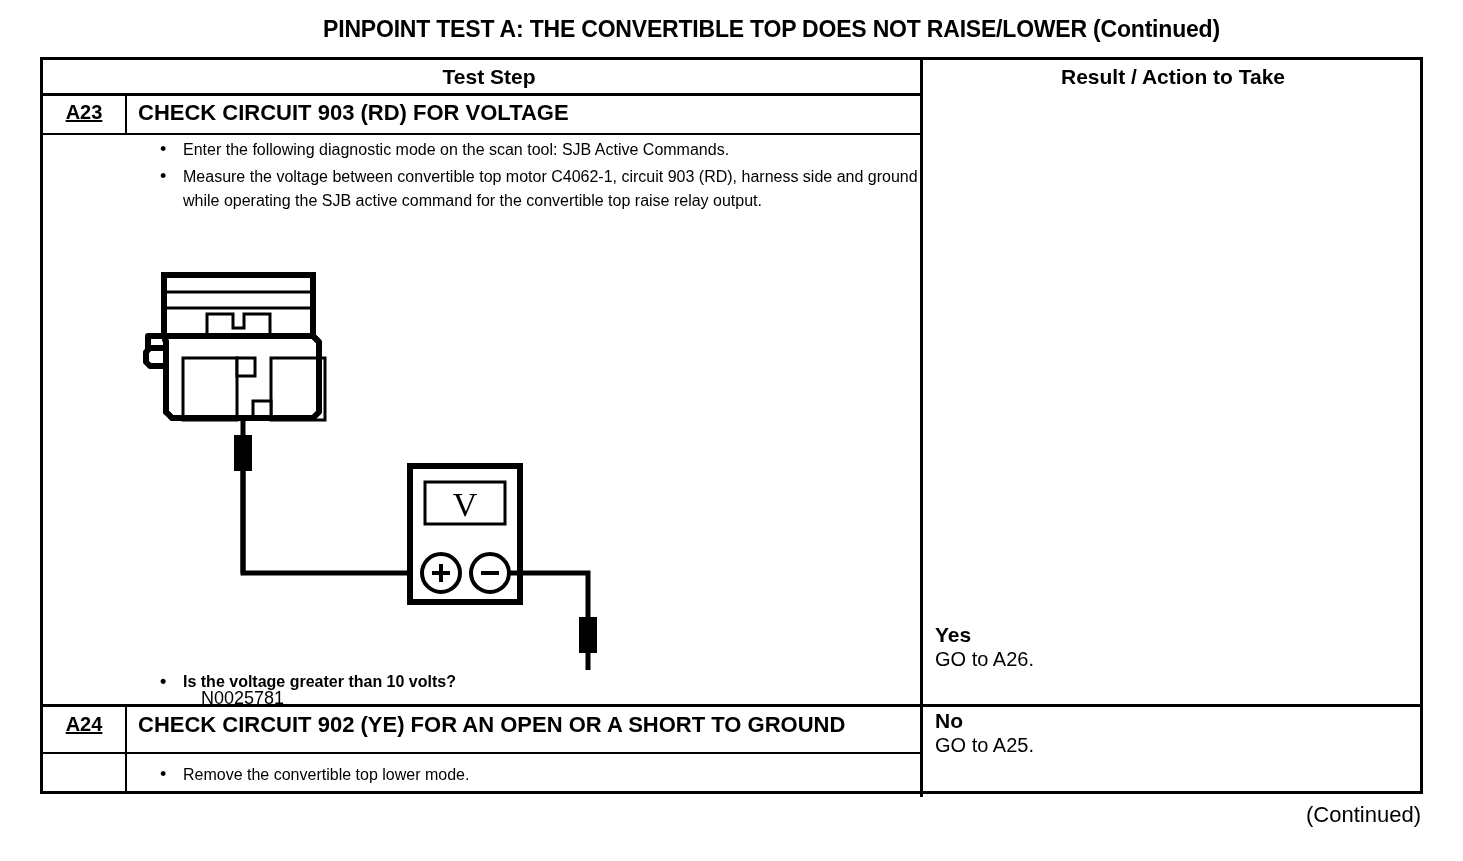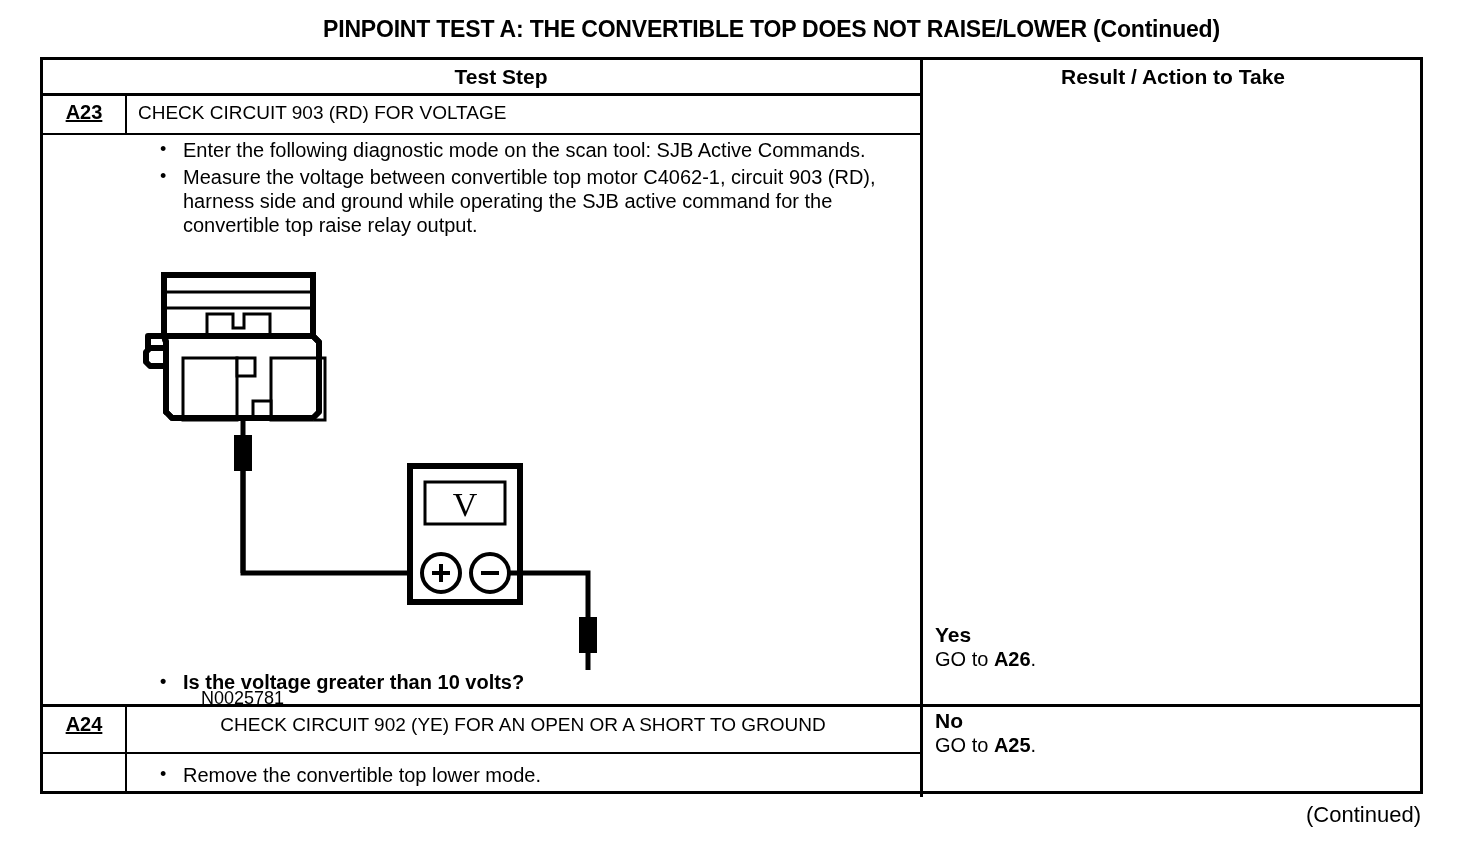--- a/index.html
+++ b/index.html
@@ -77,52 +77,52 @@
   .hdr {
     position: absolute;
     top: 0;
     height: 33px;
     line-height: 33px;
     text-align: center;
     font-size: 21px;
     font-weight: bold;
     white-space: nowrap;
   }
-  .hdr-test { left: 12px; width: 892px; }
+  .hdr-test { left: 0; width: 892px; }
   .hdr-result { left: 880px; width: 500px; }
 
   
   .step-id {
     position: absolute;
     left: 0;
     width: 82px;
     text-align: center;
     font-size: 20px;
     font-weight: bold;
     text-decoration: underline;
   }
   .step-title {
     position: absolute;
     left: 95px;
     width: 770px;
-    font-size: 19px;
-    font-weight: normal;
+    font-size: 22px;
+    font-weight: bold;
     line-height: 25px;
   }
 
   .bullet-list {
     position: absolute;
     margin: 0;
     padding: 0;
     list-style: none;
   }
   .bullet-list li {
     position: relative;
     padding-left: 45px;
-    font-size: 20px;
+    font-size: 16px;
     line-height: 24px;
     margin-bottom: 3px;
   }
   .bullet-list li::before {
     content: "\2022";
     position: absolute;
     left: 22px;
     top: -1px;
     font-size: 18px;
   }
@@ -135,21 +135,21 @@
     position: absolute;
     left: 892px;
     font-size: 20px;
     line-height: 24px;
   }
   .result-block .ans {
     font-weight: bold;
     font-size: 21px;
     margin-top: 38px;
   }
-  .result-block .goto b { font-weight: bold; text-align: right; }
+  .result-block .goto b { font-weight: normal; text-align: right; }
   .result-block .pair { margin-bottom: 10px; }
 
   
   .figure {
     position: absolute;
     left: 95px;
     top: 210px;
     width: 700px;
     height: 400px;
   }
@@ -272,21 +272,21 @@
         <div class="ans">Yes</div>
         <div class="goto"><span>GO to </span><b>A26</b><span>.</span></div>
       </div>
       <div class="pair">
         <div class="ans">No</div>
         <div class="goto"><span>GO to </span><b>A25</b><span>.</span></div>
       </div>
     </div>
 
     <div class="step-id" style="top:653px;">A24</div>
-    <div class="step-title" style="top:652px;text-align:center;">CHECK CIRCUIT 902 (YE) FOR AN OPEN OR A SHORT TO GROUND</div>
+    <div class="step-title" style="top:652px;">CHECK CIRCUIT 902 (YE) FOR AN OPEN OR A SHORT TO GROUND</div>
 
     <ul class="bullet-list" style="left:95px; top:703px; width:790px;">
       <li>Remove the convertible top lower mode.</li>
     </ul>
 
   </div>
 
   <div class="footer-note">(Continued)</div>
 
 </div>

